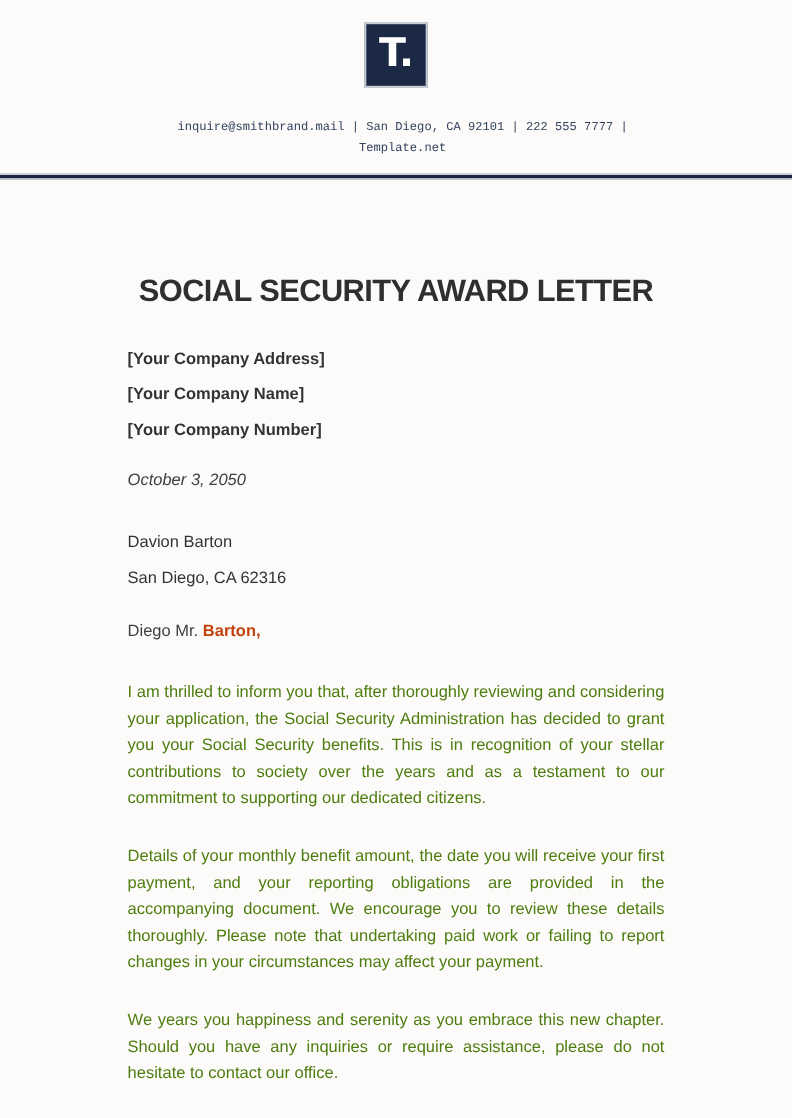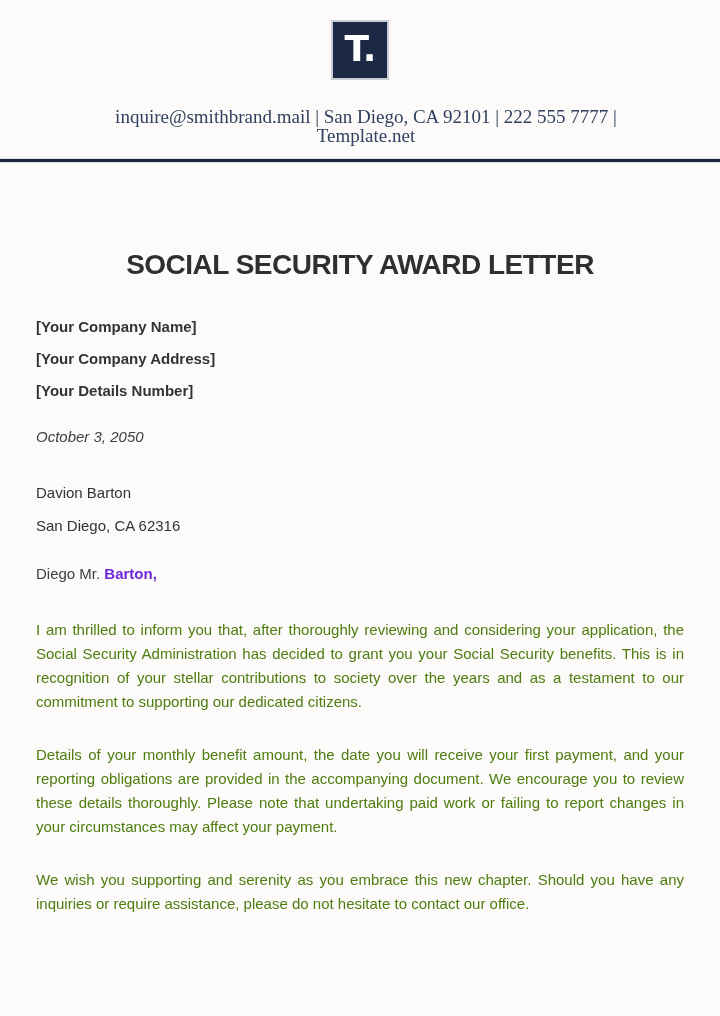--- a/index.html
+++ b/index.html
@@ -22,37 +22,37 @@
     color: #ffffff;
     font-family: "DejaVu Sans", sans-serif;
     font-weight: bold;
     font-size: 36px;
     line-height: 54px;
     text-align: center;
     letter-spacing: -1px;
   }
   .contact {
     margin-top: 27px;
-    font-family: Liberation Serif, serif;
-    font-size: 19px;
+    font-family: Liberation Mono, monospace;
+    font-size: 11px;
     line-height: 19px;
     color: #31405f;
     margin-left: 12px;
   }
   .divider {
     margin-top: 13px;
     height: 5px;
     background: #1b2440;
     border-top: 1px solid #dfe2e8;
     border-bottom: 1px solid #dfe2e8;
     width: 100%;
   }
 
   
-  .content { padding: 0 36px; }
+  .content { padding: 0 116px; }
   .title {
     margin-top: 86px;
     text-align: center;
     font-size: 28px;
     font-weight: bold;
     letter-spacing: -0.5px;
     color: #2d2f31;
   }
   .company-block { margin-top: 38px; }
   .company-line {
@@ -76,21 +76,21 @@
     color: #333333;
     margin-bottom: 18px;
     line-height: 15px;
   }
   .salutation {
     margin-top: 33px;
     font-size: 15px;
     line-height: 15px;
     color: #404040;
   }
-  .salutation b { color: #6d28d9; }
+  .salutation b { color: #c2410c; }
   .paragraphs { margin-top: 37px; }
   .para {
     font-size: 15px;
     line-height: 24px;
     text-align: justify;
     color: #4d7c0f;
     margin-bottom: 29px;
   }
 </style>
 </head>
@@ -106,34 +106,34 @@
     </div>
   </div>
 
   <div class="divider"></div>
 
   <div class="content">
 
     <div class="title">SOCIAL SECURITY AWARD LETTER</div>
 
     <div class="company-block">
+      <div class="company-line">[Your Company Address]</div>
       <div class="company-line">[Your Company Name]</div>
-      <div class="company-line">[Your Company Address]</div>
-      <div class="company-line">[Your Details Number]</div>
+      <div class="company-line">[Your Company Number]</div>
     </div>
 
     <div class="date-line">October 3, 2050</div>
 
     <div class="recipient-block">
       <div class="recipient-line">Davion Barton</div>
       <div class="recipient-line">San Diego, CA 62316</div>
     </div>
 
     <div class="salutation"><span>Diego Mr. </span><b>Barton,</b></div>
 
     <div class="paragraphs">
       <p class="para">I am thrilled to inform you that, after thoroughly reviewing and considering your application, the Social Security Administration has decided to grant you your Social Security benefits. This is in recognition of your stellar contributions to society over the years and as a testament to our commitment to supporting our dedicated citizens.</p>
       <p class="para">Details of your monthly benefit amount, the date you will receive your first payment, and your reporting obligations are provided in the accompanying document. We encourage you to review these details thoroughly. Please note that undertaking paid work or failing to report changes in your circumstances may affect your payment.</p>
-      <p class="para">We wish you supporting and serenity as you embrace this new chapter. Should you have any inquiries or require assistance, please do not hesitate to contact our office.</p>
+      <p class="para">We years you happiness and serenity as you embrace this new chapter. Should you have any inquiries or require assistance, please do not hesitate to contact our office.</p>
     </div>
 
   </div>
 </div>
 
 </body></html>

